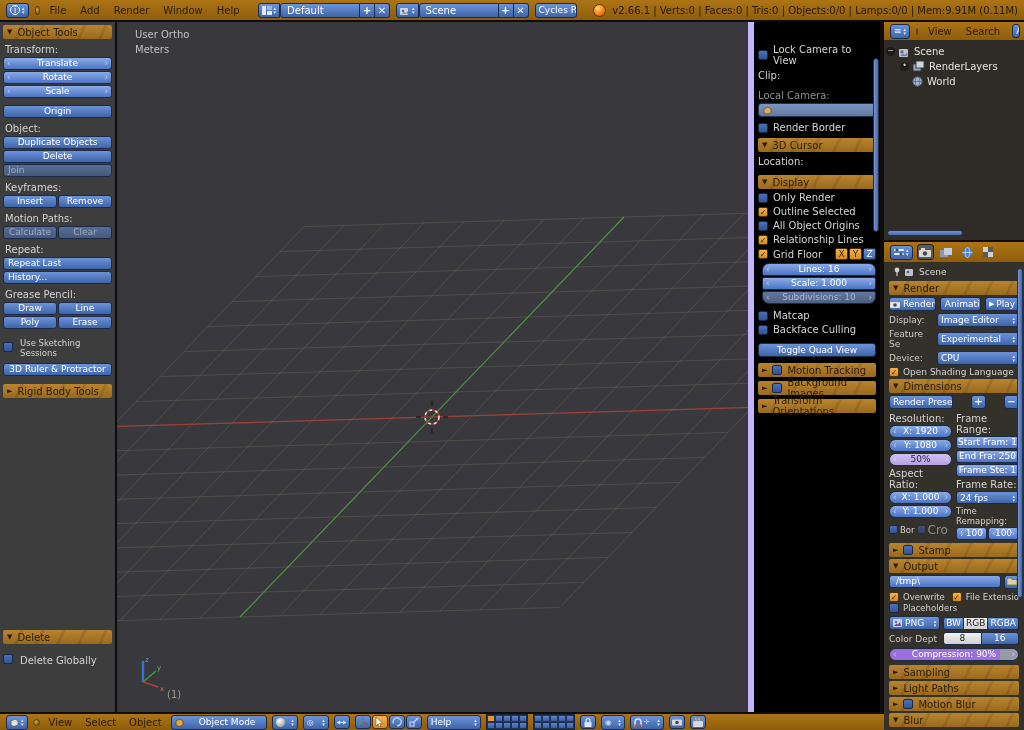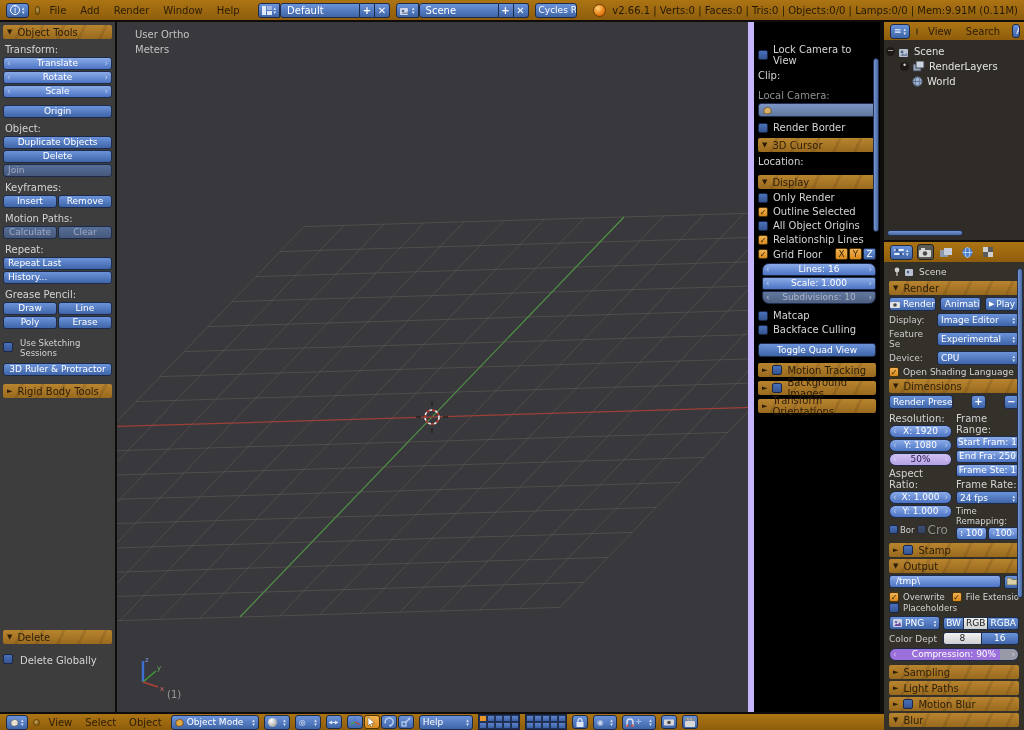--- a/index.html
+++ b/index.html
@@ -610,21 +610,21 @@
       <span class="icon">
         <svg width="9" height="9">
           <polygon points="1,3 5,1 8,3 8,7 4,8.6 1,7" fill="#e8e0d0" stroke="#57616e" stroke-width="0.8"></polygon>
         </svg>
       </span>
     </span>
   <span class="grip" style="width:7px;height:7px"></span>
   <span class="menu">View</span>
   <span class="menu">Select</span>
   <span class="menu">Object</span>
-  <span class="dd ddm" style="width:88px;gap:3px">
+  <span class="dd ddm" style="width:96px;gap:15px">
       <span class="icon">
         <svg width="9" height="9">
           <polygon points="1,3 5,1 8,3 8,7 4,8.6 1,7" fill="#e0a843" stroke="#6e4c10" stroke-width="0.8"></polygon>
         </svg>
       </span>
       <span>Object Mode</span>
     </span>
   <span class="dd ddm" style="width:26px">
       <span class="icon" style="width:9px;height:9px;border-radius:50%;background:radial-gradient(circle at 35% 30%,#fff,#8a8a8a)"></span>
     </span>

